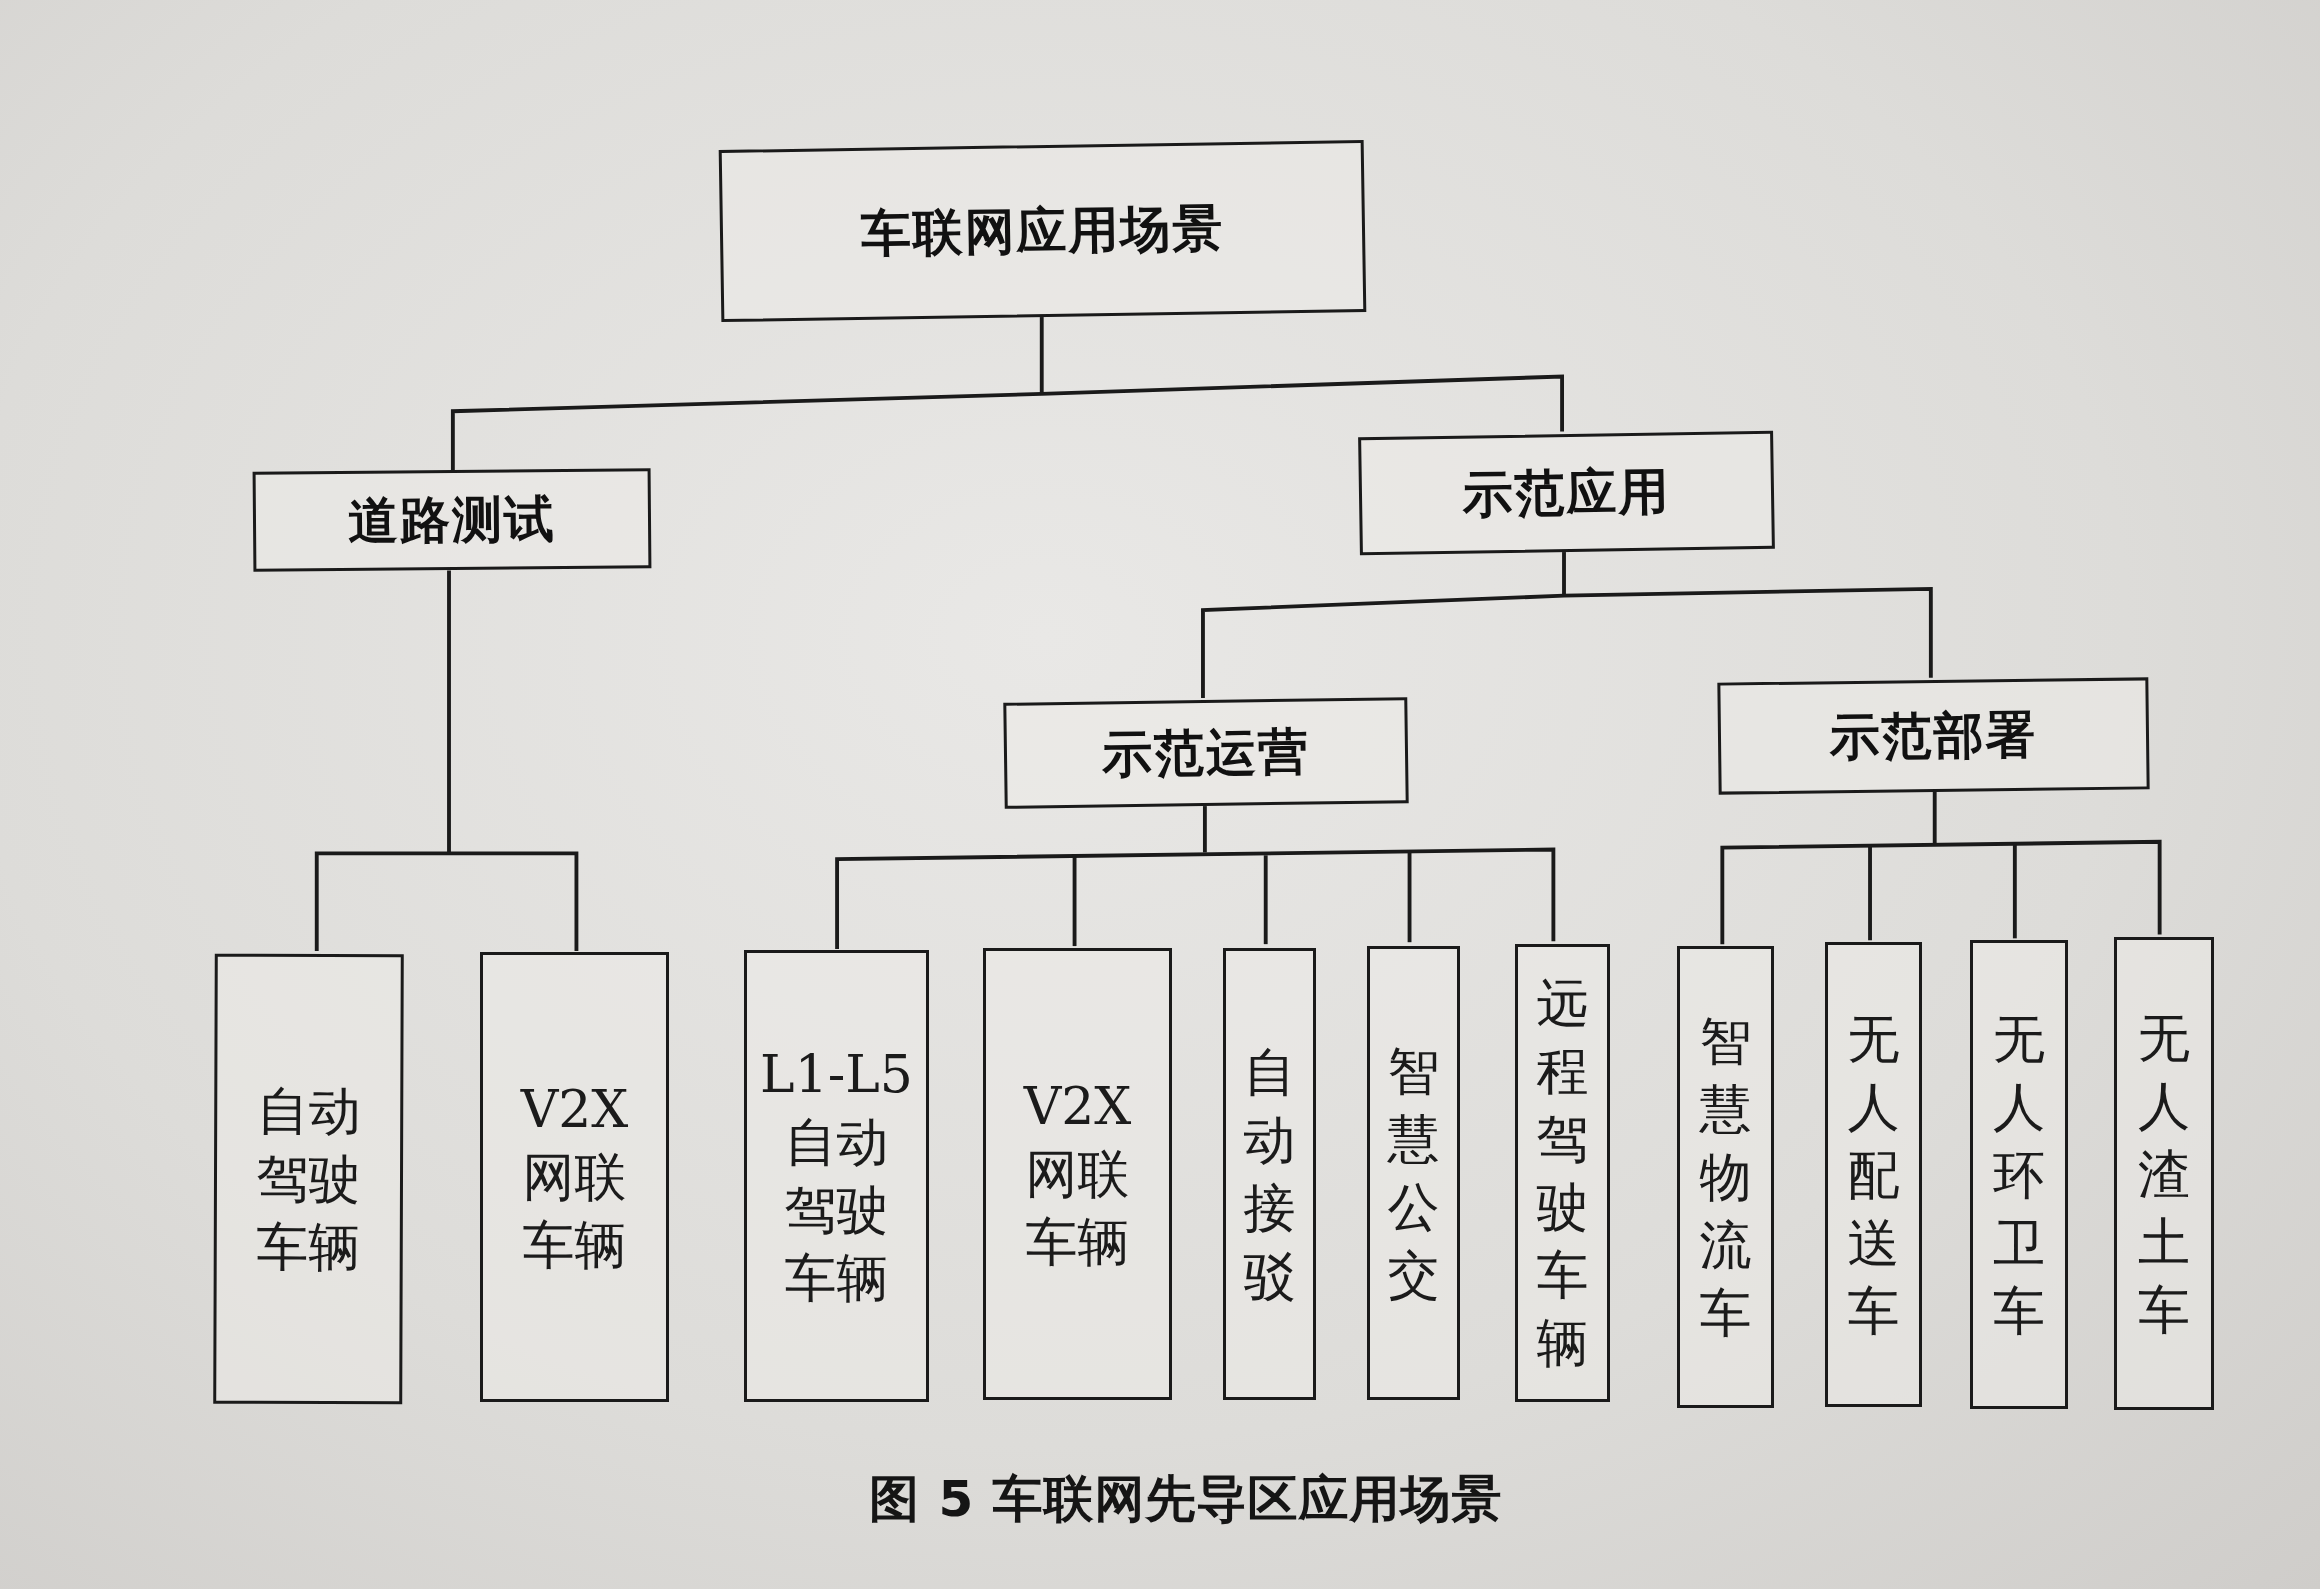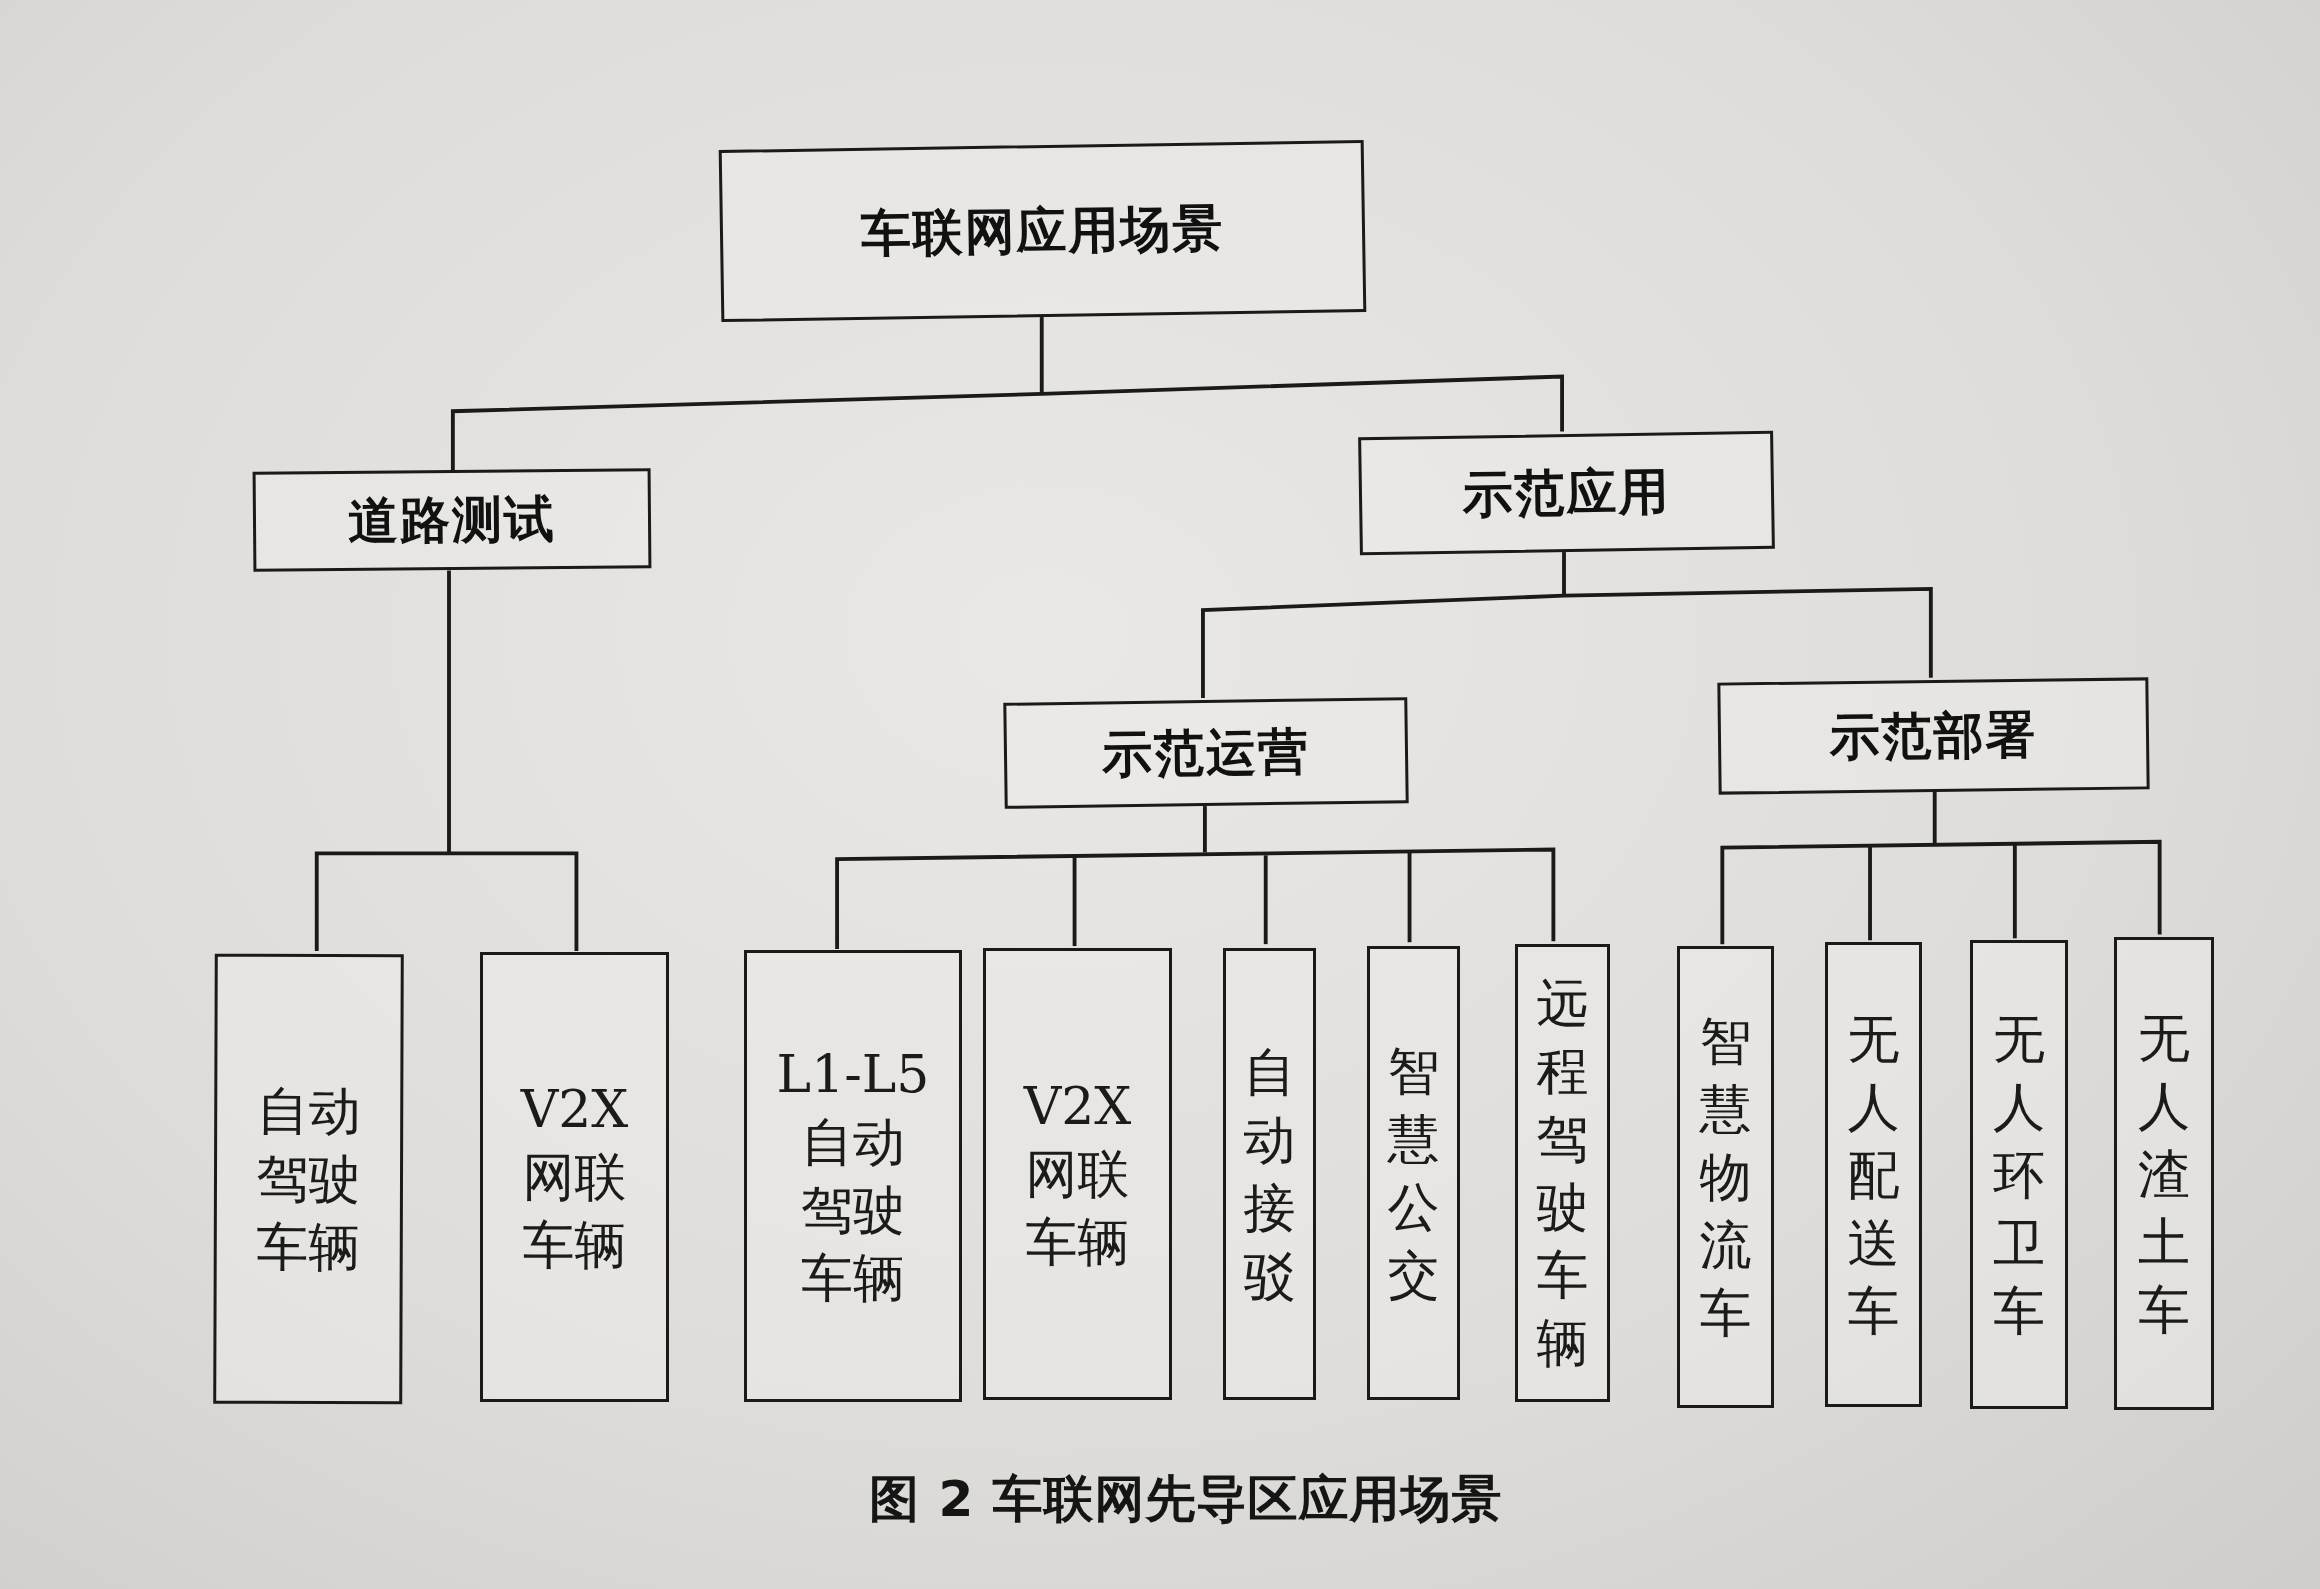--- a/index.html
+++ b/index.html
@@ -85,21 +85,21 @@
   <div class="lt">自动</div>
   <div class="lt">驾驶</div>
   <div class="lt">车辆</div>
 </div>
 <div class="box leaf wide" style="left:480px; top:952px; width:189px; height:450px;">
   <div class="lt">V2X</div>
   <div class="lt">网联</div>
   <div class="lt">车辆</div>
 </div>
 
-<div class="box leaf wide" style="left:744px; top:950px; width:218px; height:452px;">
+<div class="box leaf wide" style="left:744px; top:950px; width:185px; height:452px;">
   <div class="lt" style="width:164px;">L1-L5</div>
   <div class="lt">自动</div>
   <div class="lt">驾驶</div>
   <div class="lt">车辆</div>
 </div>
 <div class="box leaf wide" style="left:983px; top:948px; width:189px; height:452px;">
   <div class="lt">V2X</div>
   <div class="lt">网联</div>
   <div class="lt">车辆</div>
 </div>
@@ -146,14 +146,14 @@
   <div class="lt">车</div>
 </div>
 <div class="box leaf narrow" style="left:2114px; top:937px; width:100px; height:473px;">
   <div class="lt">无</div>
   <div class="lt">人</div>
   <div class="lt">渣</div>
   <div class="lt">土</div>
   <div class="lt">车</div>
 </div>
 
-<div class="caption">图  2 车联网先导区应用场景</div>
+<div class="caption">图  5 车联网先导区应用场景</div>
 
 
 </body></html>

